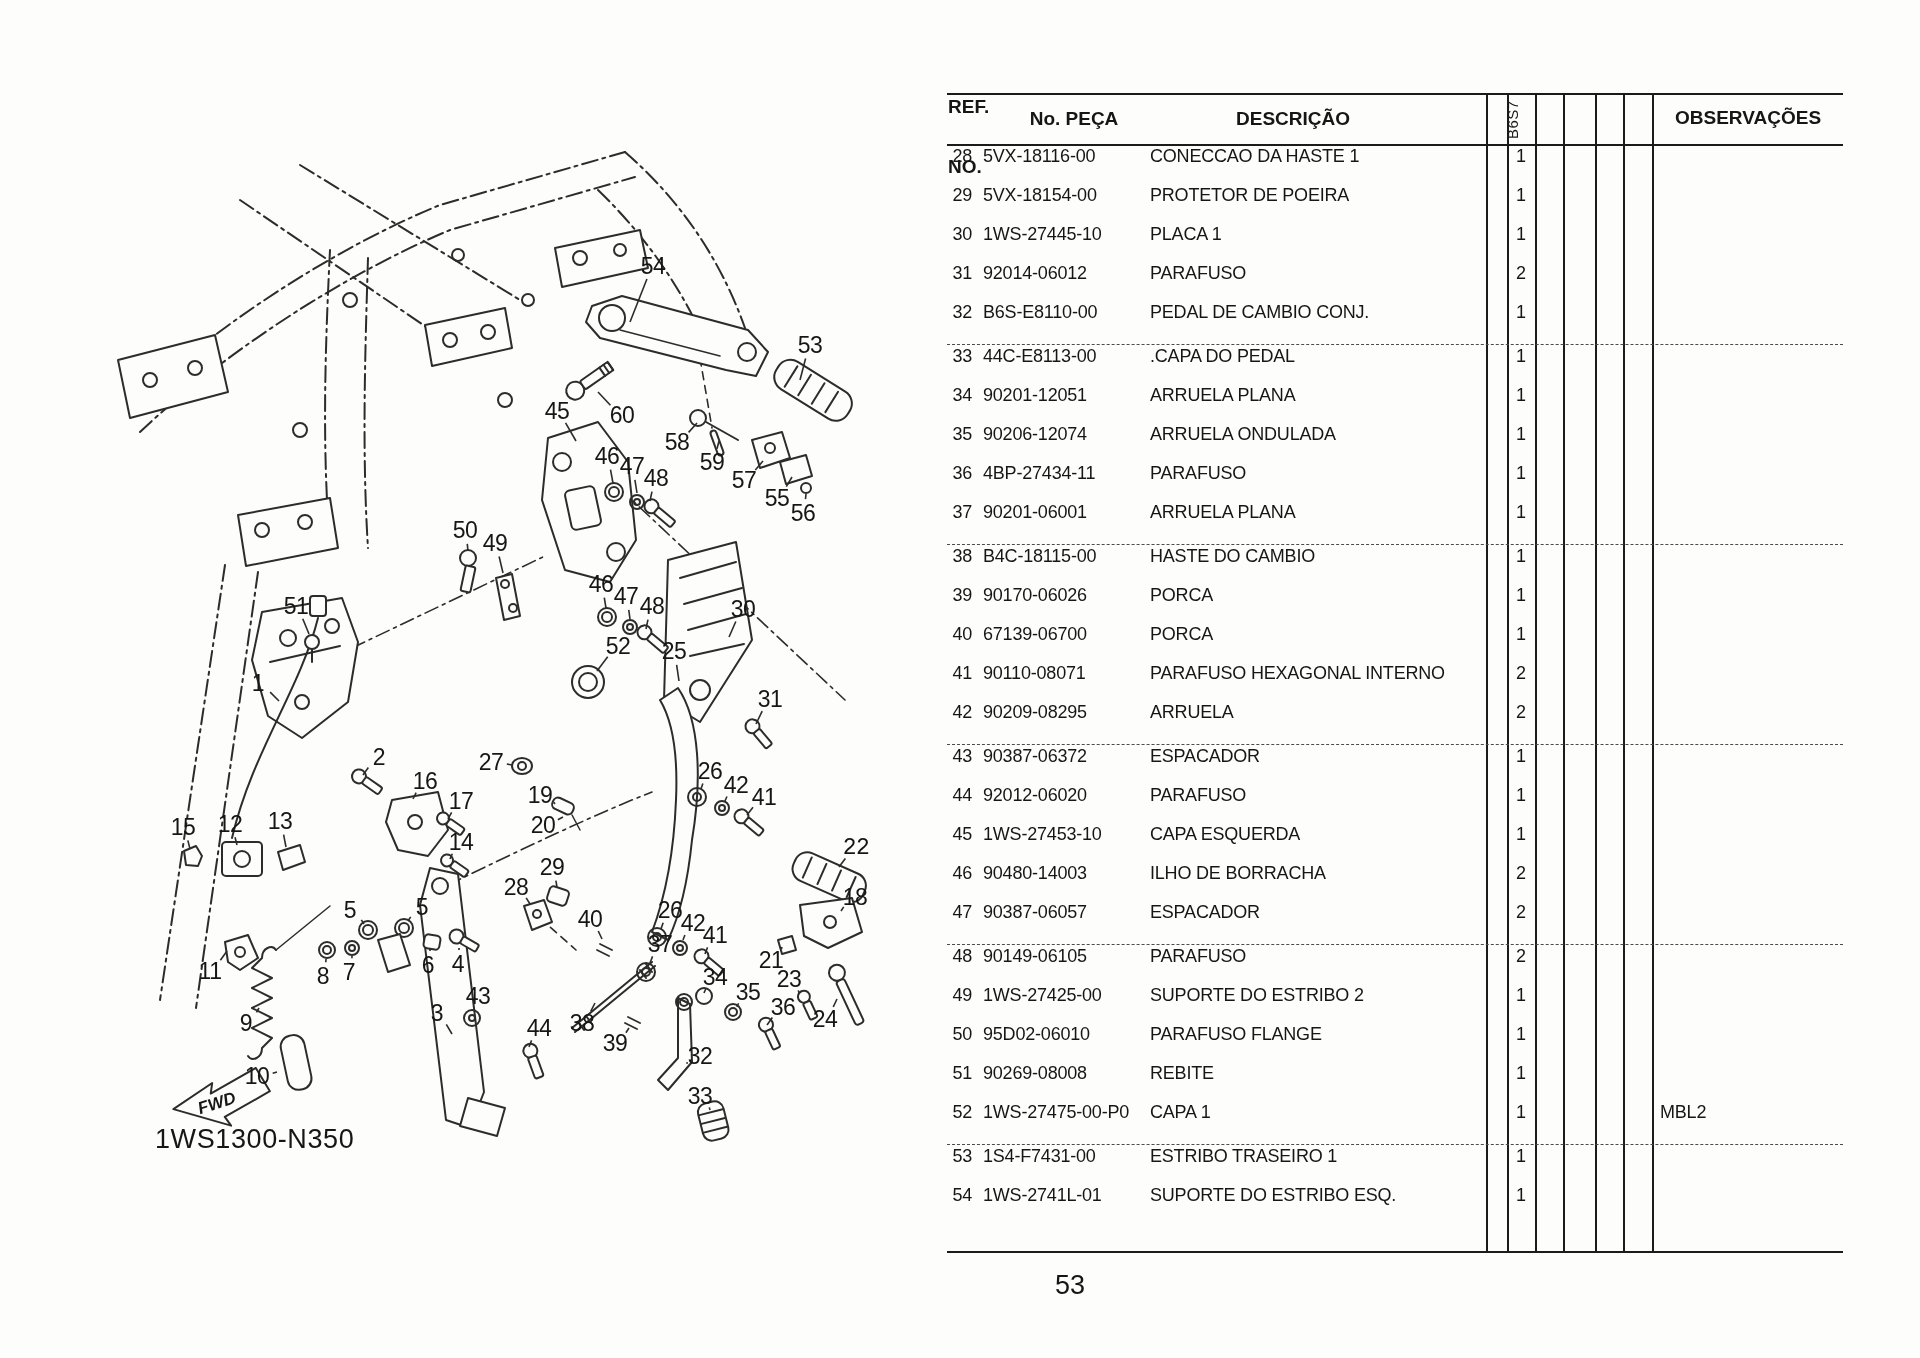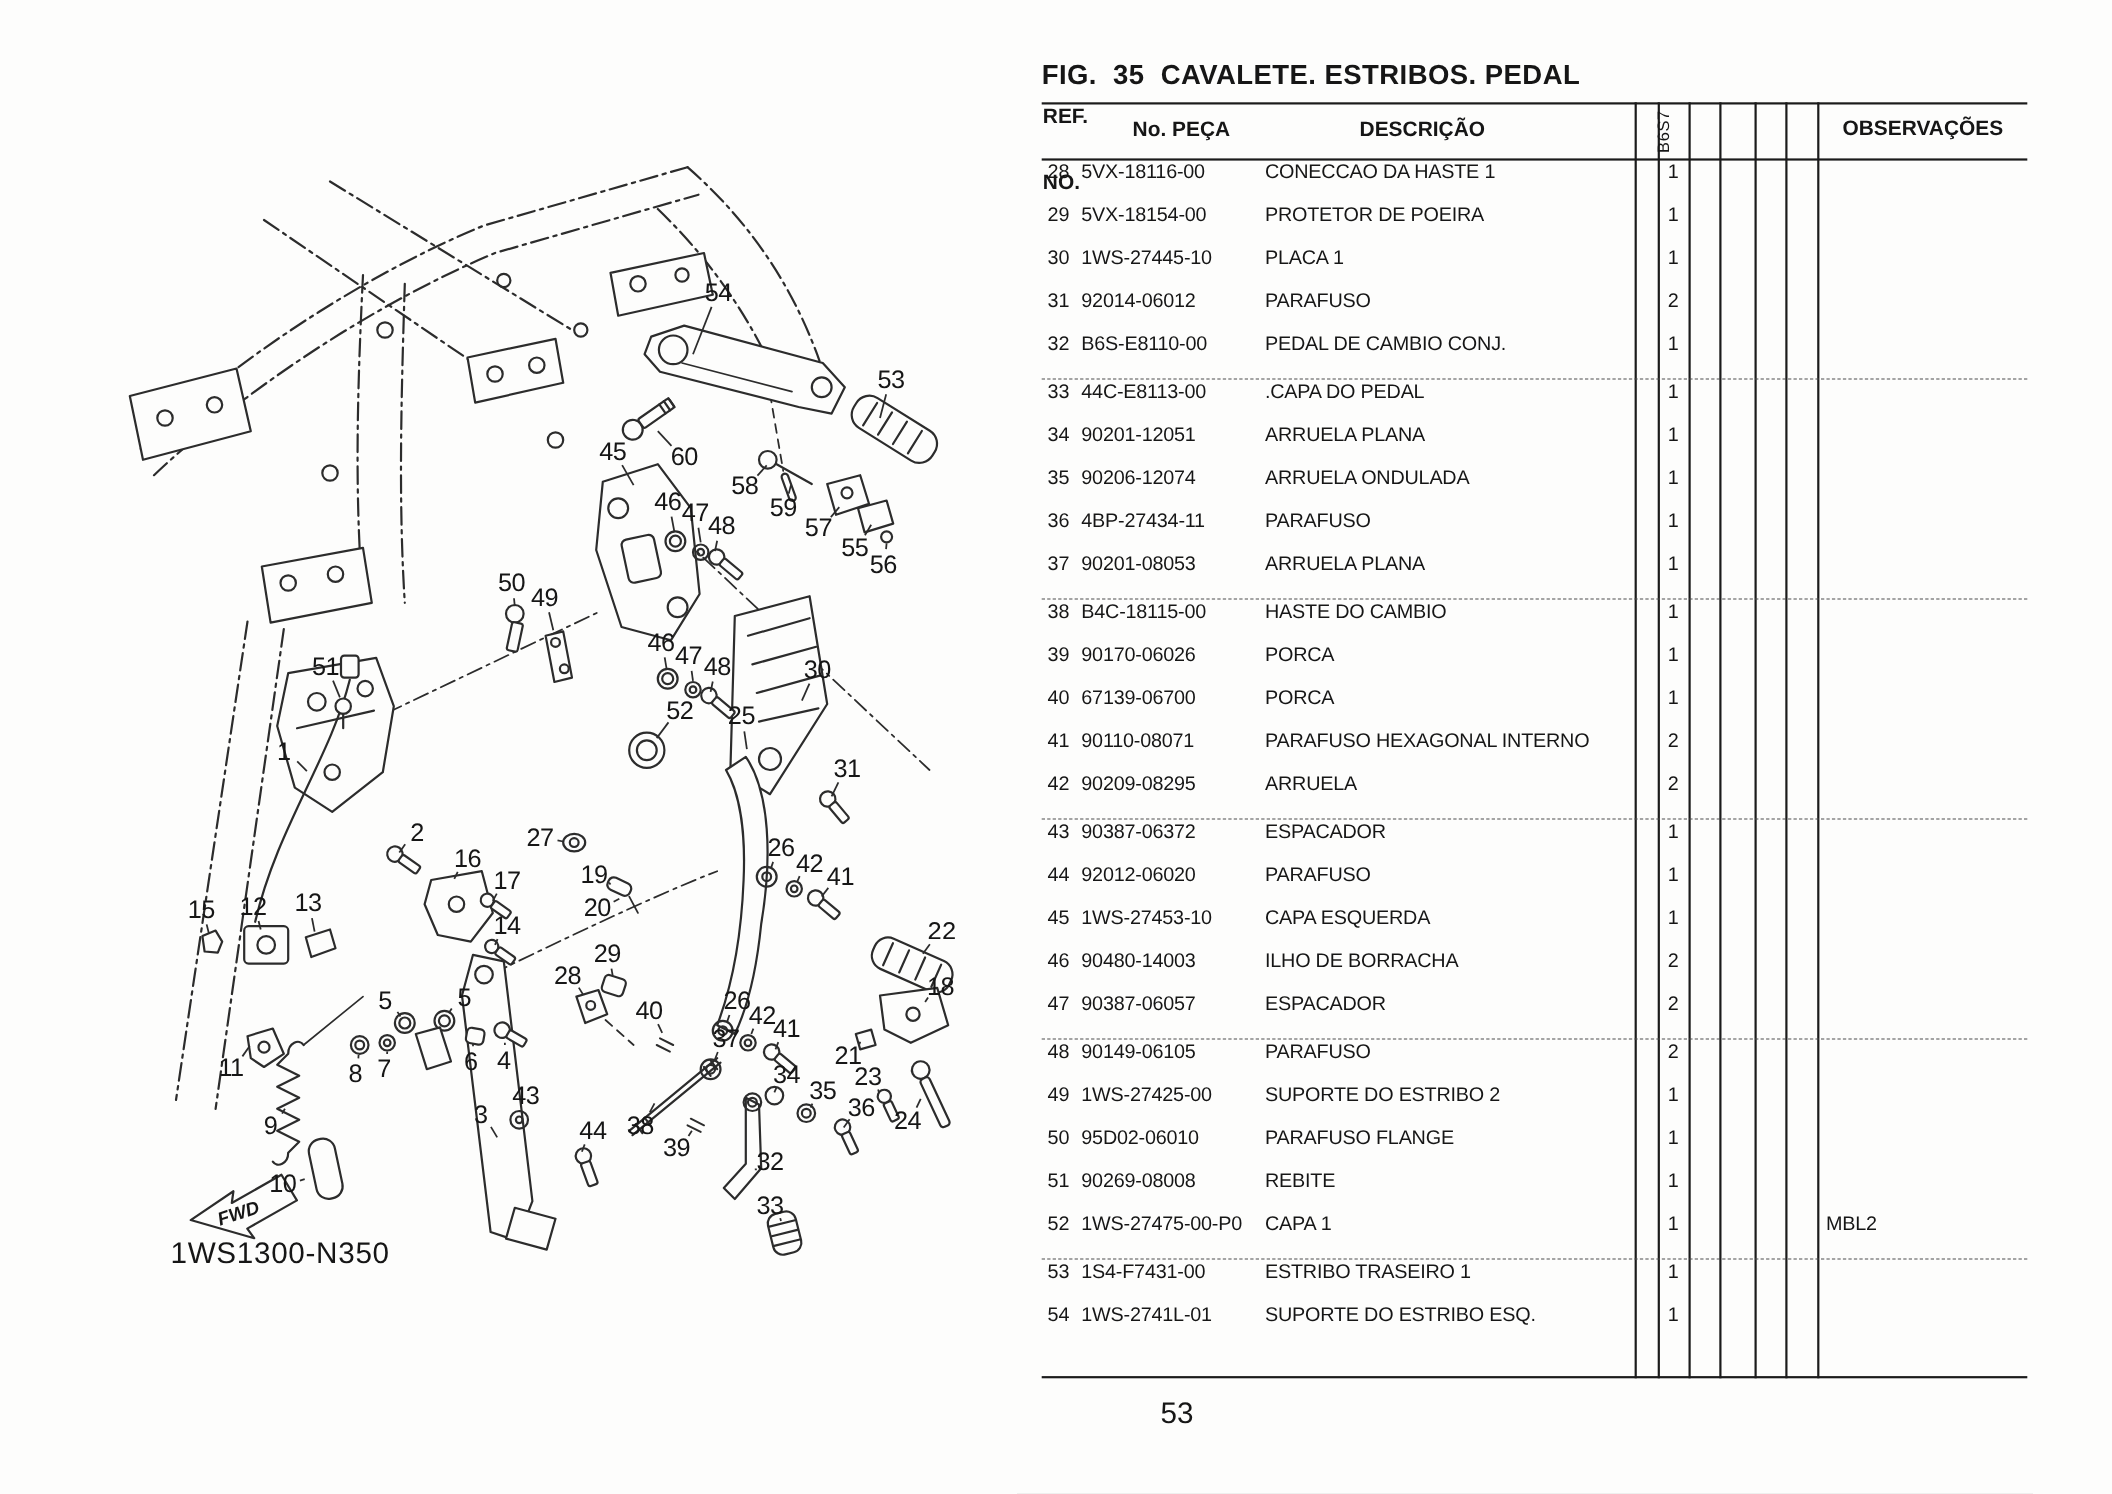--- a/index.html
+++ b/index.html
@@ -449,21 +449,20 @@
       <div class="callout" style="left: 539px; top: 1028px;">44</div>
       <div class="callout" style="left: 582px; top: 1023px;">38</div>
       <div class="callout" style="left: 615px; top: 1043px;">39</div>
       <div class="callout" style="left: 700px; top: 1056px;">32</div>
       <div class="callout" style="left: 700px; top: 1096px;">33</div>
       <div class="callout" style="left: 257px; top: 1076px;">10</div>
     </div>
 
   <div class="drawing-code">1WS1300-N350</div>
 
-  <div class="fig-title">FIG.  35  CAVALETE. ESTRIBOS. PEDAL</div>
 
   <div>
 
     <div class="hline" style="left:947px;top:93px;width:896px;"></div>
     <div class="hline" style="left:947px;top:144px;width:896px;"></div>
     <div class="hline" style="left:947px;top:1251px;width:896px;height:2px;"></div>
     <div class="vline" style="left:1486px;top:93px;height:1160px;"></div>
     <div class="vline" style="left:1507px;top:93px;height:1160px;"></div>
     <div class="vline" style="left:1535px;top:93px;height:1160px;"></div>
     <div class="vline" style="left:1563px;top:93px;height:1160px;"></div>
@@ -529,21 +528,21 @@
           <span class="c-qty" style="top: 424px;">1</span>
         </div>
         <div class="prow">
           <span class="c-ref" style="top: 463px;">36</span>
           <span class="c-part" style="top: 463px;">4BP-27434-11</span>
           <span class="c-desc" style="top: 463px;">PARAFUSO</span>
           <span class="c-qty" style="top: 463px;">1</span>
         </div>
         <div class="prow">
           <span class="c-ref" style="top: 502px;">37</span>
-          <span class="c-part" style="top: 502px;">90201-08053</span>
+          <span class="c-part" style="top: 502px;">90201-06001</span>
           <span class="c-desc" style="top: 502px;">ARRUELA PLANA</span>
           <span class="c-qty" style="top: 502px;">1</span>
         </div>
         <div class="dashsep" style="top: 544px;"></div>
         <div class="prow">
           <span class="c-ref" style="top: 546px;">38</span>
           <span class="c-part" style="top: 546px;">B4C-18115-00</span>
           <span class="c-desc" style="top: 546px;">HASTE DO CAMBIO</span>
           <span class="c-qty" style="top: 546px;">1</span>
         </div>

